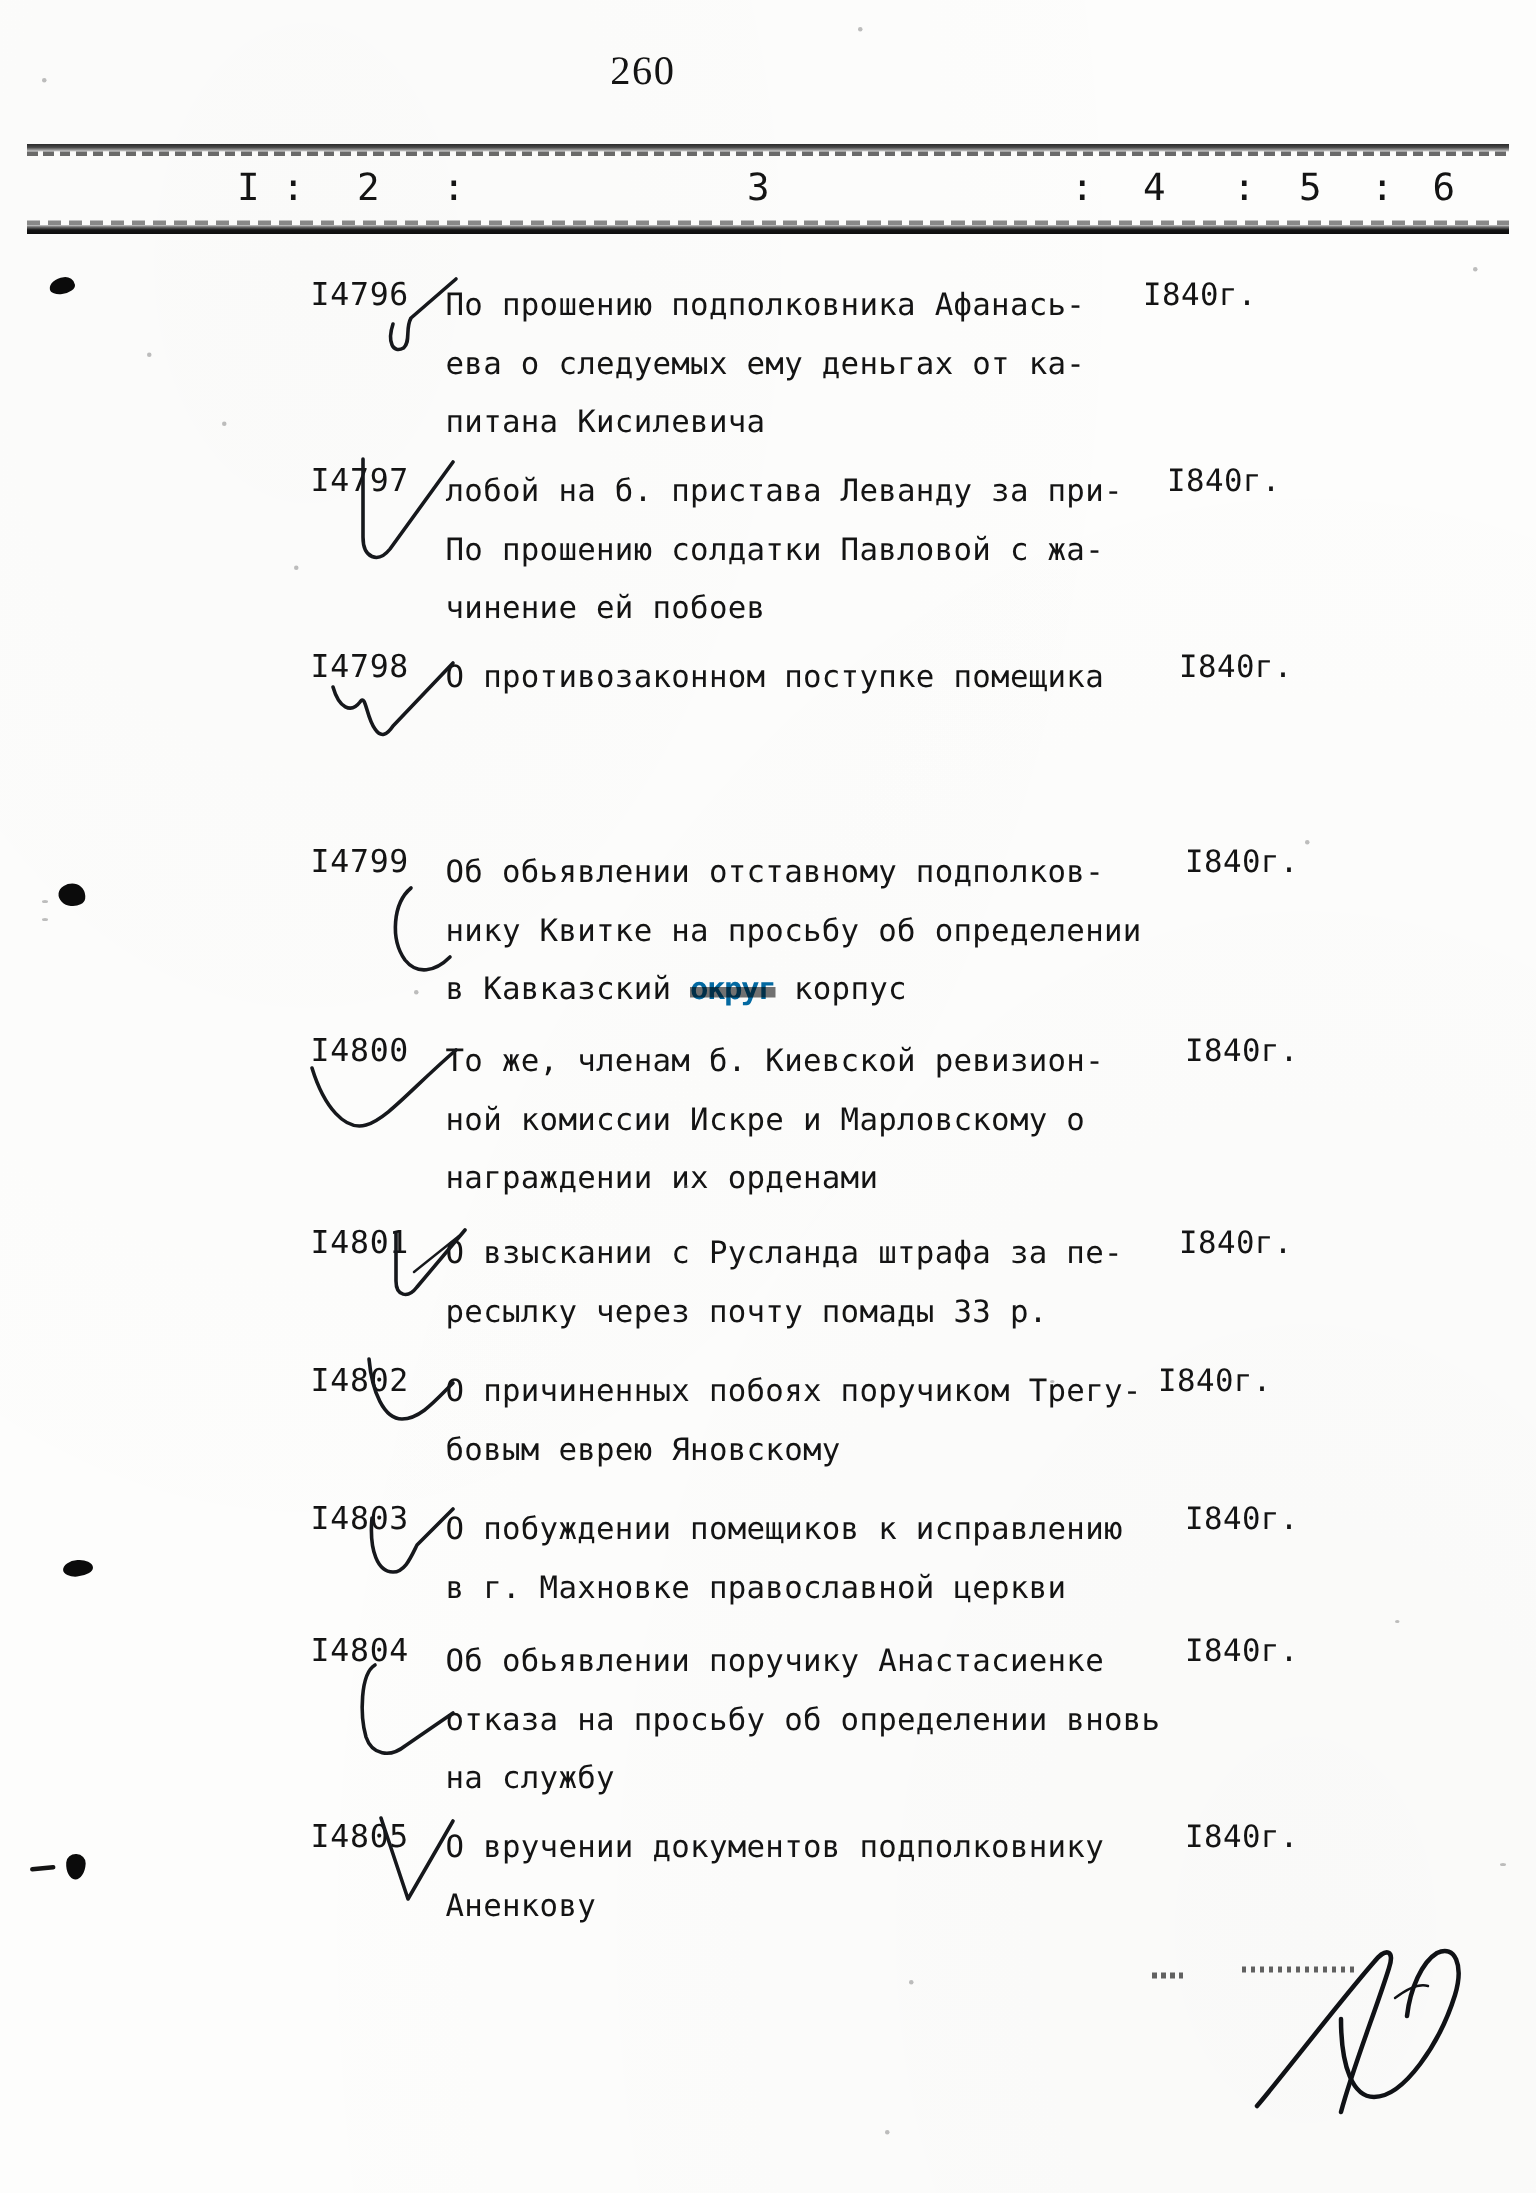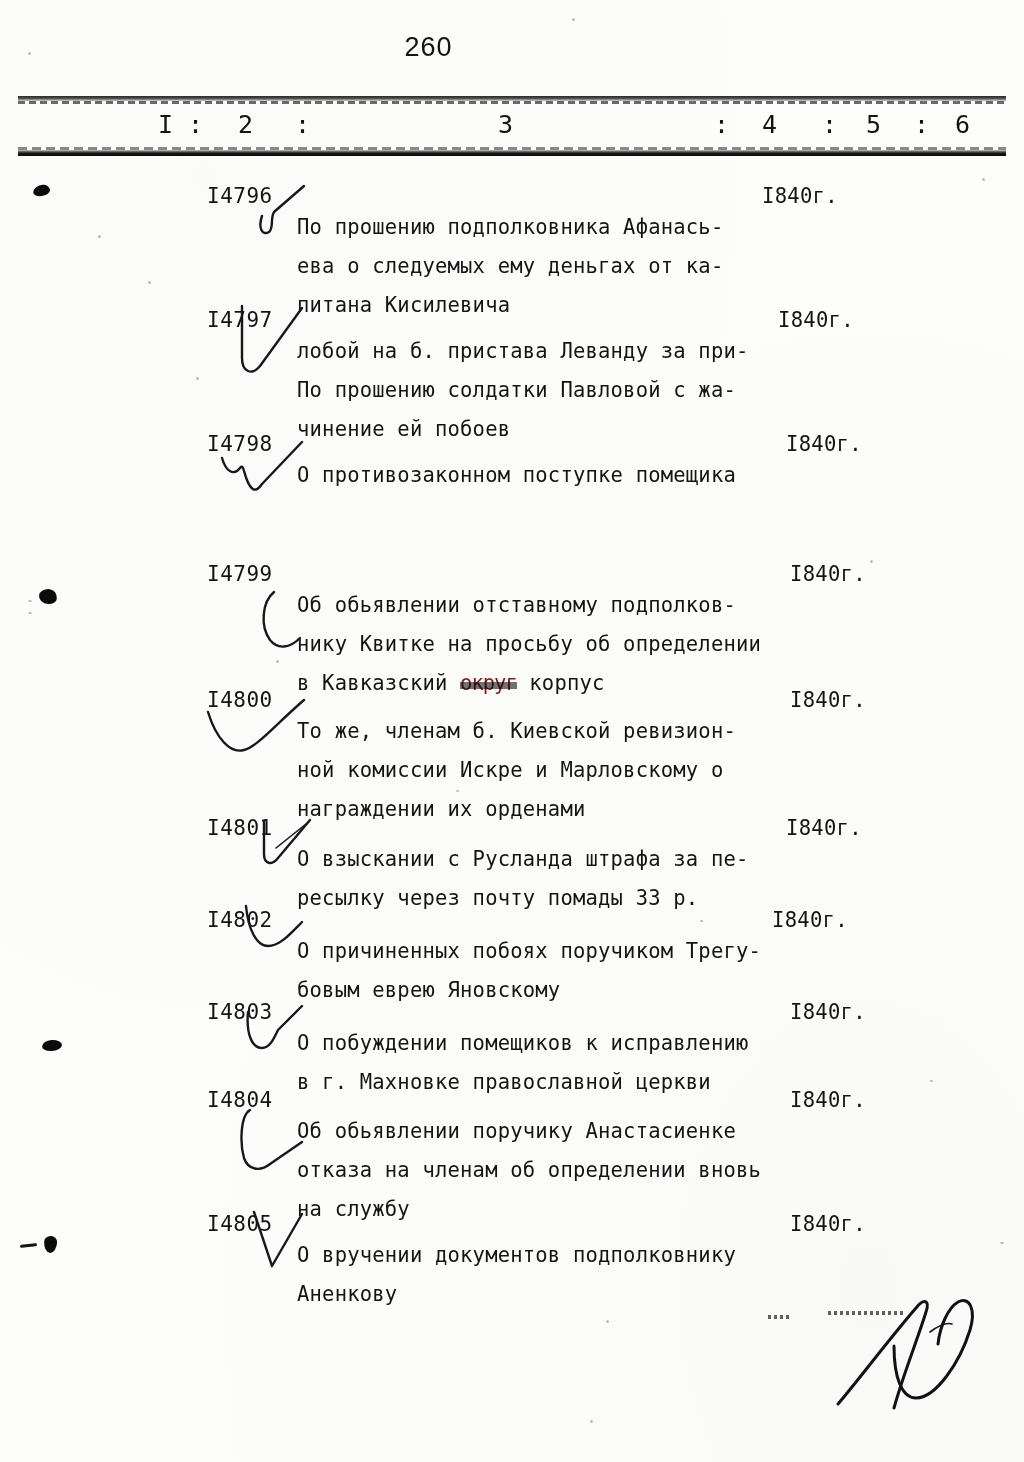--- a/index.html
+++ b/index.html
@@ -29,21 +29,21 @@
 
   
   .folio {
     position: absolute;
     top: 32px;
     left: 0;
     width: 857px;
     text-align: center;
     font-size: 27px;
     letter-spacing: 1px;
-    font-family: Liberation Sans, sans-serif;
+    font-family: Liberation Serif, serif;
   }
 
   
   .rule {
     position: absolute;
     left: 18px;
     width: 988px;
     background: #111;
   }
   .rule-top {
@@ -103,38 +103,37 @@
     margin-left: 44px;
   }
   .entry-body {
     position: absolute;
     left: 297px;
     top: 0;
     width: 470px;
     font-size: 20.5px;
     line-height: 39px;
     letter-spacing: .2px;
-    margin-top: 24px;
   }
   .entry-body .ln { display: block; white-space: pre; }
   .entry-year {
     position: absolute;
     top: 0;
     font-size: 20.5px;
     letter-spacing: .3px;
     white-space: nowrap;
   }
 
   
   .overstrike {
     position: relative;
     display: inline-block;
-    font-weight: normal;
+    font-weight: bold;
     letter-spacing: -1px;
-    color: #7f1d1d;
+    color: #0369a1;
   }
   .overstrike::after {
     content: "";
     position: absolute;
     left: 0; right: 0;
     top: 46%;
     height: 7px;
     background: rgba(0,0,0,.55);
   }
 
@@ -327,21 +326,21 @@
   <div class="tick" style="left:244px; top:1004px;">
     <svg width="62" height="54" viewBox="0 0 62 54">
       <path d="M4 8 C2 30, 8 44, 18 44 C26 44, 30 34, 34 26 L58 2" stroke-width="2.4"></path>
     </svg>
   </div>
 
   <div class="entry" style="top:1088px">
     <div class="entry-id">I4804</div>
     <div class="entry-body">
       <span class="ln">Об обьявлении поручику Анастасиенке</span>
-      <span class="ln">отказа на членам об определении вновь</span>
+      <span class="ln">отказа на просьбу об определении вновь</span>
       <span class="ln">на службу</span>
     </div>
     <div class="entry-year" style="left:790px">I840г.</div>
   </div>
   <div class="tick" style="left:240px; top:1110px;">
     <svg width="68" height="64" viewBox="0 0 68 64">
       <path d="M10 0 C0 6, 0 34, 4 48 C8 60, 20 62, 30 54 L62 32" stroke-width="2.4"></path>
     </svg>
   </div>
 

